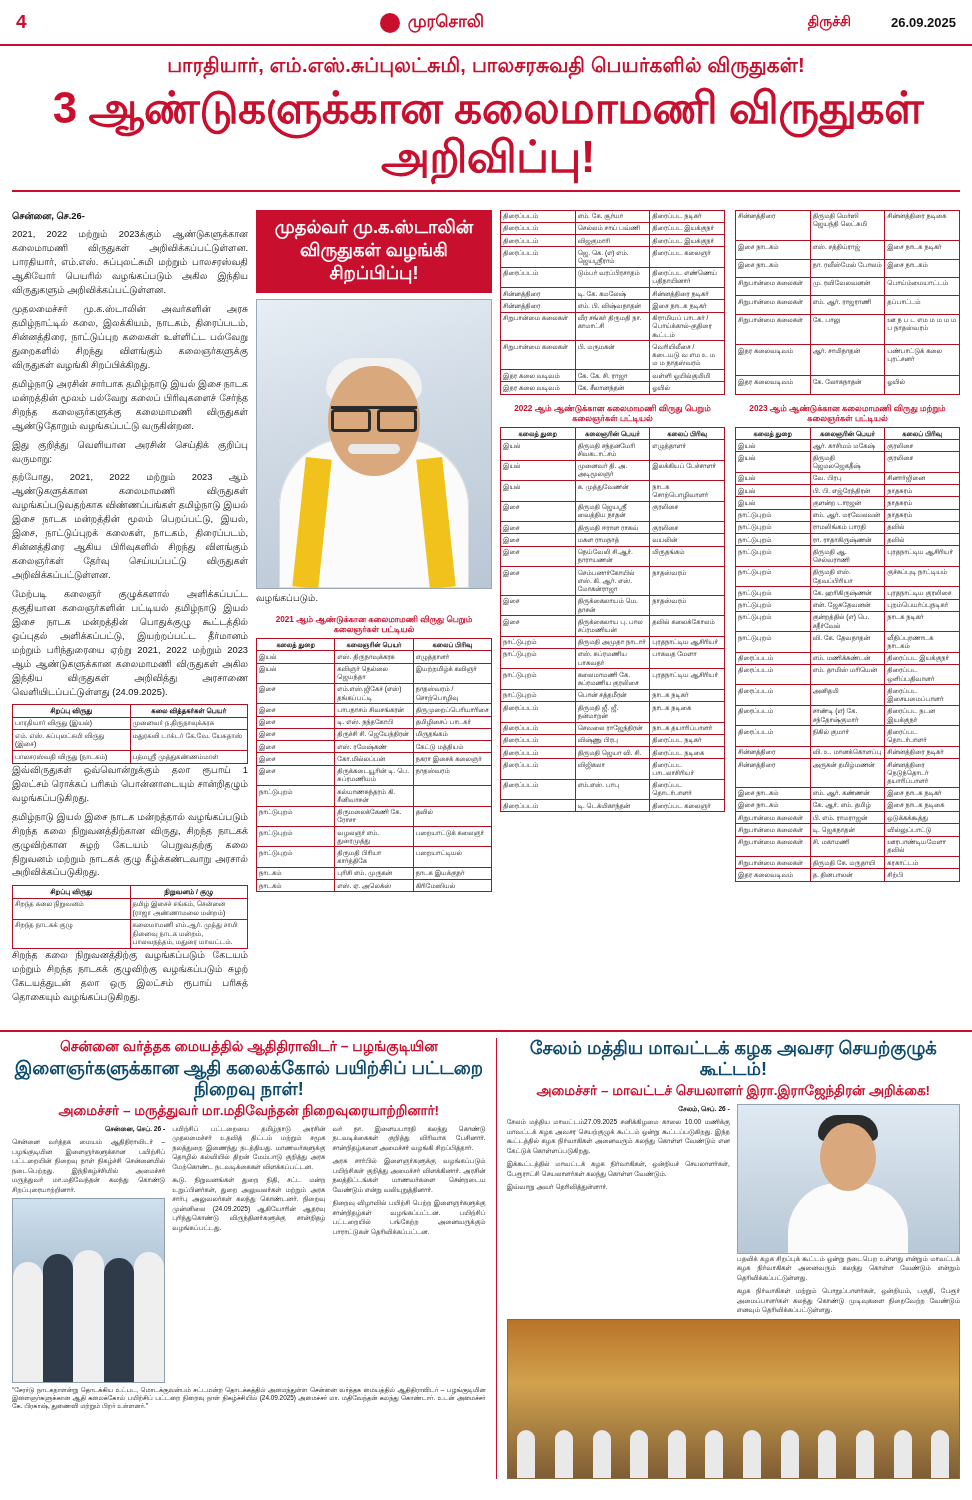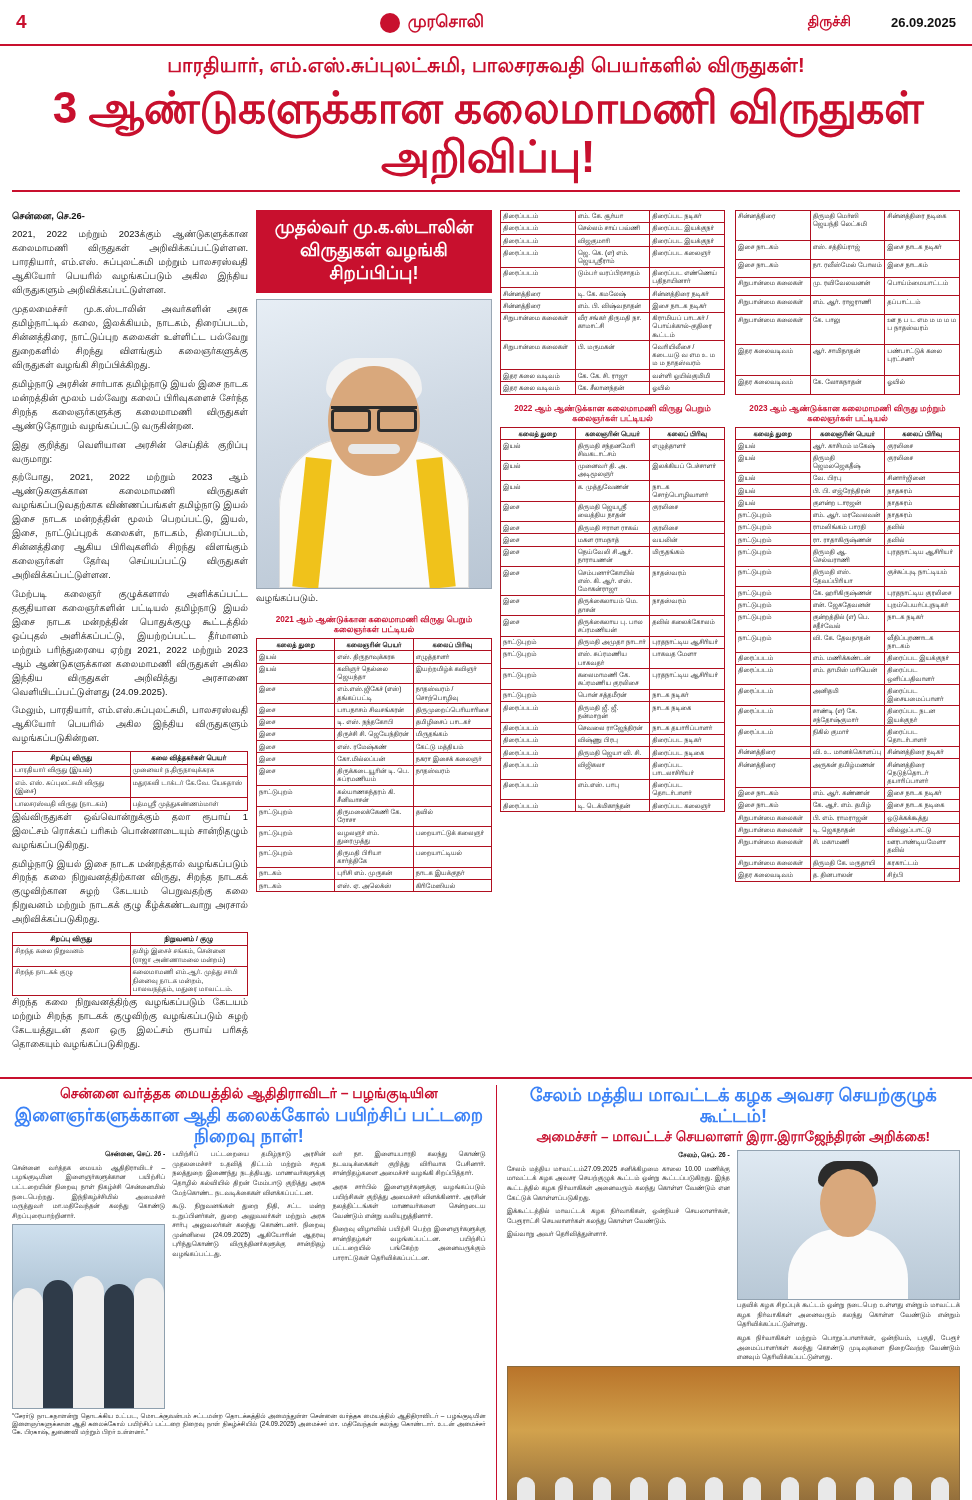--- a/index.html
+++ b/index.html
@@ -165,21 +165,21 @@
     border-top: 2px solid #c8102e;
     padding: 6px 12px 0 12px;
     display:grid;
     grid-template-columns: 1.02fr 1fr;
     gap: 10px;
   }
   .b-head1 {
     text-align:center; color:#c8102e; font-weight:bold; font-size: 14px; margin-bottom:2px;
   }
   .b-head2 {
-    text-align:center; color:#3b82f6; font-weight:bold; font-size: 18px; line-height:1.18; margin-bottom:2px;
+    text-align:center; color:#0c4a6e; font-weight:bold; font-size: 18px; line-height:1.18; margin-bottom:2px;
   }
   .b-head3 {
     text-align:center; color:#c8102e; font-weight:bold; font-size: 13.5px; margin-bottom:4px;
   }
   .cols3 { display:grid; grid-template-columns: 1fr 1fr 1fr; gap:7px;}
   .cols2 { display:grid; grid-template-columns: 1fr 1fr; gap:7px;}
   .tiny p { font-size: 6.6px; line-height:1.45; text-align: justify; margin:0 0 4px 0;}
   .photo2 {
     width:100%; height: 185px;
     background: linear-gradient(180deg,#cfe0ee 0%, #9fb6c9 60%, #6d8597 100%);
@@ -230,21 +230,20 @@
   <div class="main">
 
     <div class="col-text">
       <p class="dateline">சென்னை, செ.26-</p>
       <p>2021, 2022 மற்றும் 2023க்கும் ஆண்டுகளுக்கான கலைமாமணி விருதுகள் அறிவிக்கப்பட்டுள்ளன. பாரதியார், எம்.எஸ். சுப்புலட்சுமி மற்றும் பாலசரஸ்வதி ஆகியோர் பெயரில் வழங்கப்படும் அகில இந்திய விருதுகளும் அறிவிக்கப்பட்டுள்ளன.</p>
       <p>முதலமைச்சர் மு.க.ஸ்டாலின் அவர்களின் அரசு தமிழ்நாட்டில் கலை, இலக்கியம், நாடகம், திரைப்படம், சின்னத்திரை, நாட்டுப்புற கலைகள் உள்ளிட்ட பல்வேறு துறைகளில் சிறந்து விளங்கும் கலைஞர்களுக்கு விருதுகள் வழங்கி சிறப்பிக்கிறது.</p>
       <p>தமிழ்நாடு அரசின் சார்பாக தமிழ்நாடு இயல் இசை நாடக மன்றத்தின் மூலம் பல்வேறு கலைப் பிரிவுகளைச் சேர்ந்த சிறந்த கலைஞர்களுக்கு கலைமாமணி விருதுகள் ஆண்டுதோறும் வழங்கப்பட்டு வருகின்றன.</p>
       <p>இது குறித்து வெளியான அரசின் செய்திக் குறிப்பு வருமாறு:</p>
       <p>தற்போது, 2021, 2022 மற்றும் 2023 ஆம் ஆண்டுகளுக்கான கலைமாமணி விருதுகள் வழங்கப்படுவதற்காக விண்ணப்பங்கள் தமிழ்நாடு இயல் இசை நாடக மன்றத்தின் மூலம் பெறப்பட்டு, இயல், இசை, நாட்டுப்புறக் கலைகள், நாடகம், திரைப்படம், சின்னத்திரை ஆகிய பிரிவுகளில் சிறந்து விளங்கும் கலைஞர்கள் தேர்வு செய்யப்பட்டு விருதுகள் அறிவிக்கப்பட்டுள்ளன.</p>
       <p>மேற்படி கலைஞர் குழுக்களால் அளிக்கப்பட்ட தகுதியான கலைஞர்களின் பட்டியல் தமிழ்நாடு இயல் இசை நாடக மன்றத்தின் பொதுக்குழு கூட்டத்தில் ஒப்புதல் அளிக்கப்பட்டு, இயற்றப்பட்ட தீர்மானம் மற்றும் பரிந்துரையை ஏற்று 2021, 2022 மற்றும் 2023 ஆம் ஆண்டுகளுக்கான கலைமாமணி விருதுகள் அகில இந்திய விருதுகள் அறிவித்து அரசாணை வெளியிடப்பட்டுள்ளது (24.09.2025).</p>
-      <p>மேலும், பாரதியார், எம்.எஸ்.சுப்புலட்சுமி, பாலசரஸ்வதி ஆகியோர் பெயரில் அகில இந்திய விருதுகளும் வழங்கப்படுகின்றன.</p>
 
       <table class="t small">
         <thead>
           <tr>
             <th>சிறப்பு விருது</th>
             <th>கலை வித்தகர்கள் பெயர்</th>
           </tr>
         </thead>
         <tbody>
             <tr>
@@ -774,20 +773,21 @@
         </div>
       </div>
     </div>
   </div>
 
   <div class="bottom">
 
     <div>
       <div class="b-head1">சென்னை வர்த்தக மையத்தில் ஆதிதிராவிடர் – பழங்குடியின</div>
       <div class="b-head2">இளைஞர்களுக்கான ஆதி கலைக்கோல் பயிற்சிப் பட்டறை நிறைவு நாள்!</div>
+      <div class="b-head3">அமைச்சர் – மருத்துவர் மா.மதிவேந்தன் நிறைவுரையாற்றினார்!</div>
       <div class="cols3 tiny">
         <div>
           <p style="text-align:right;font-weight:bold">சென்னை, செப். 26 -</p>
           <p>சென்னை வர்த்தக மையம் ஆதிதிராவிடர் – பழங்குடியின இளைஞர்களுக்கான பயிற்சிப் பட்டறையின் நிறைவு நாள் நிகழ்ச்சி சென்னையில் நடைபெற்றது. இந்நிகழ்ச்சியில் அமைச்சர் மருத்துவர் மா.மதிவேந்தன் கலந்து கொண்டு சிறப்புரையாற்றினார்.</p>
           <div class="photo2">
             <div class="ph2-people">
               <i style="height:120px"></i>
                 <i class="d" style="height:128px"></i>
                 <i style="height:132px"></i>
                 <i class="d" style="height:124px"></i>

